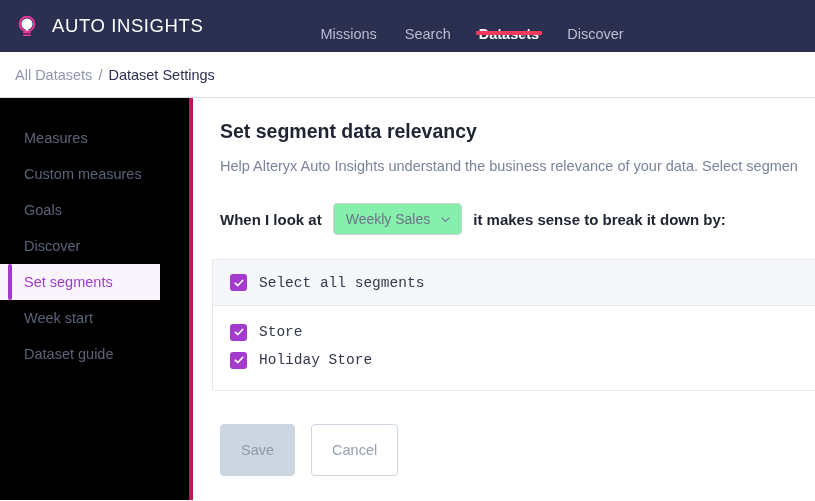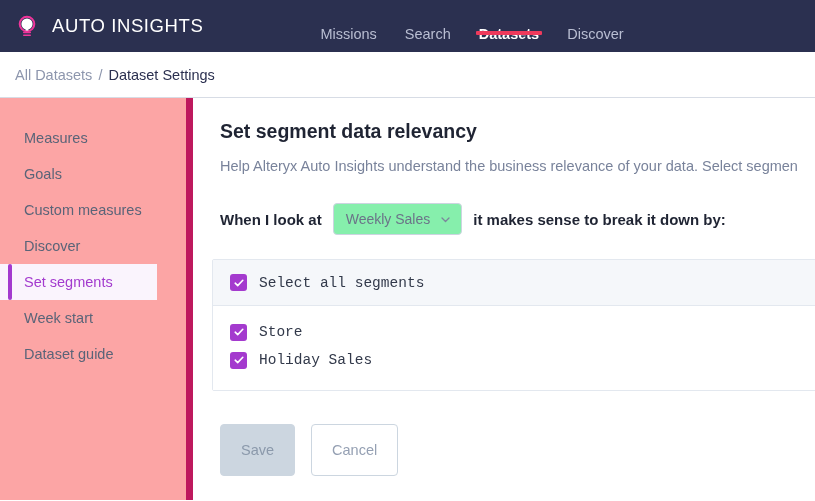--- a/index.html
+++ b/index.html
@@ -77,23 +77,23 @@
   .bc-current { color: #2b3050; }
 
   
   .shell {
     display: flex;
     height: calc(501px - 52px - 47px);
   }
   .sidebar {
     width: 193px;
     flex: 0 0 193px;
-    border-right: 7px solid #be185d;
+    border-right: 4px solid #be185d;
     padding-top: 22px;
-    background: #fca5a5;
+    background: #000000;
   }
   .side-item {
     position: relative;
     height: 36px;
     display: flex;
     align-items: center;
     padding-left: 24px;
     margin-right: 29px;
     color: #5a6478;
     font-size: 14.5px;
@@ -256,22 +256,22 @@
 <div class="breadcrumb">
   <span class="bc-link">All Datasets</span>
   <span class="bc-sep">/</span>
   <span class="bc-current">Dataset Settings</span>
 </div>
 
 <div class="shell">
 
   <aside class="sidebar">
     <div class="side-item">Measures</div>
+    <div class="side-item">Custom measures</div>
     <div class="side-item">Goals</div>
-    <div class="side-item">Custom measures</div>
     <div class="side-item">Discover</div>
     <div class="side-item active">Set segments</div>
     <div class="side-item">Week start</div>
     <div class="side-item">Dataset guide</div>
   </aside>
 
   <main class="content">
     <h1 class="page-title">Set segment data relevancy</h1>
     <p class="page-desc">Help Alteryx Auto Insights understand the business relevance of your data. Select segmen</p>
 
@@ -306,21 +306,21 @@
             </svg>
           </span>
           <span class="seg-label">Store</span>
         </div>
         <div class="seg-row">
           <span class="cbx">
             <svg width="12" height="12" viewBox="0 0 12 12">
               <path d="M2.2 6.2 L4.7 8.6 L9.8 3.3" fill="none" stroke="#ffffff" stroke-width="1.6" stroke-linecap="round" stroke-linejoin="round"></path>
             </svg>
           </span>
-          <span class="seg-label">Holiday Sales</span>
+          <span class="seg-label">Holiday Store</span>
         </div>
       </div>
     </div>
 
     <div class="actions">
       <button class="btn btn-save">Save</button>
       <button class="btn btn-cancel">Cancel</button>
     </div>
   </main>
 </div>

